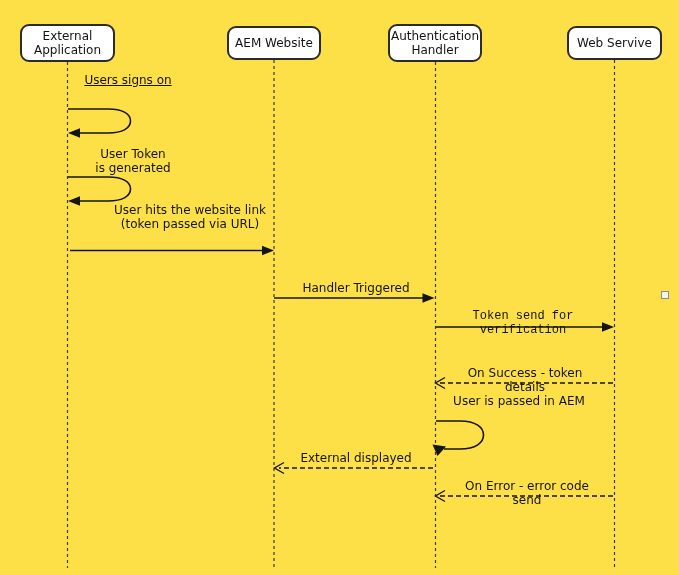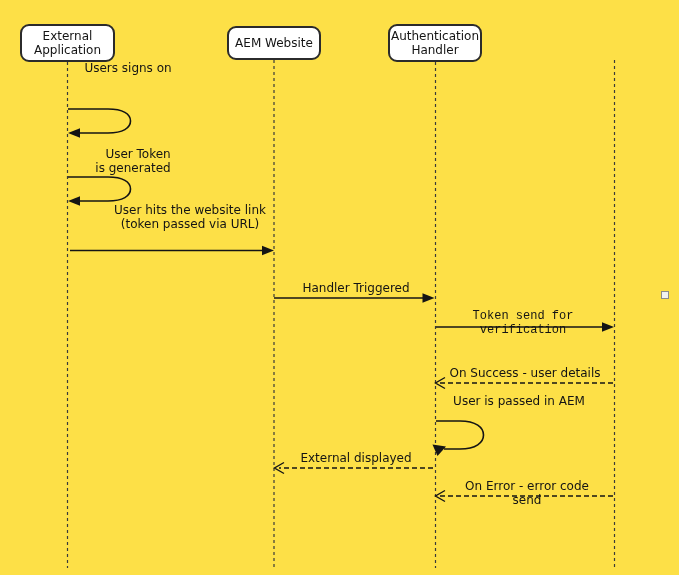--- a/index.html
+++ b/index.html
@@ -110,28 +110,31 @@
     <span>External
 Application</span>
   </div>
   <div class="participant" style="left:388px; top:24px; width:94px; height:38px;">
     <span>Authentication
 Handler</span>
   </div>
   <div class="participant" style="left:227px; top:26px; width:94px; height:34px;">
     <span>AEM Website</span>
   </div>
+  <div class="participant" style="left:567px; top:26px; width:95px; height:34px;">
+    <span>Web Servive</span>
+  </div>
 
-  <div class="msg-label" style="left:128px; top:61px;">Users signs on</div>
-  <div class="msg-label" style="left:133px; top:147px;text-align:right;">User Token
+  <div class="msg-label" style="left:128px; top:73px;text-decoration:underline;">Users signs on</div>
+  <div class="msg-label" style="left:133px; top:147px;">User Token
 is generated</div>
   <div class="msg-label" style="left:190px; top:203px;text-align:center;">User hits the website link
 (token passed via URL)</div>
   <div class="msg-label" style="left:356px; top:281px;">Handler Triggered</div>
   <div class="msg-label" style="left:523px; top:309px;font-family:Liberation Mono, monospace;">Token send for verification</div>
-  <div class="msg-label" style="left:525px; top:366px;">On Success - user details</div>
+  <div class="msg-label" style="left:525px; top:366px;">On Success - token details</div>
   <div class="msg-label" style="left:519px; top:394px;">User is passed in AEM</div>
   <div class="msg-label" style="left:356px; top:451px;">External displayed</div>
   <div class="msg-label" style="left:527px; top:479px;">On Error - error code send</div>
 
   <div id="selection-handle"></div>
 
 </div>
 
 </body></html>

